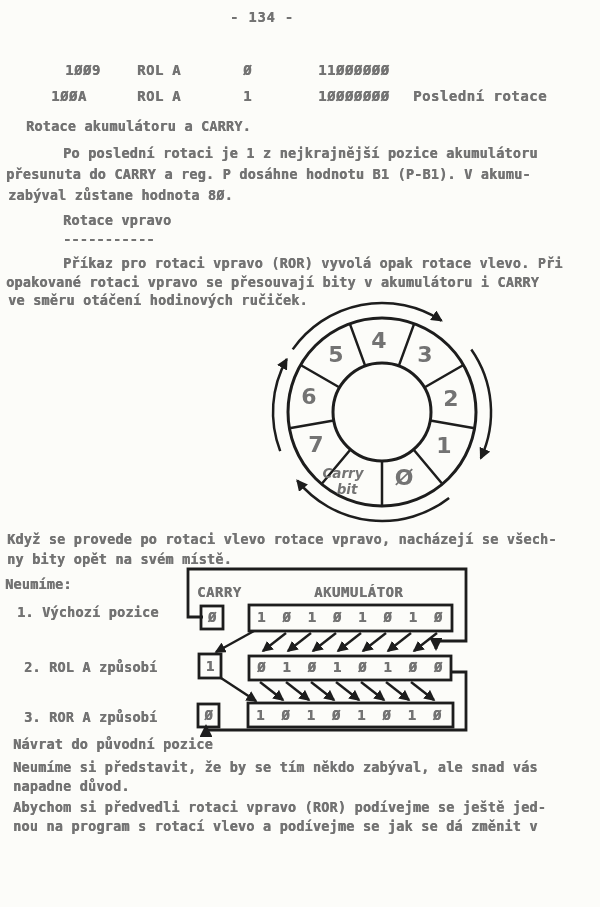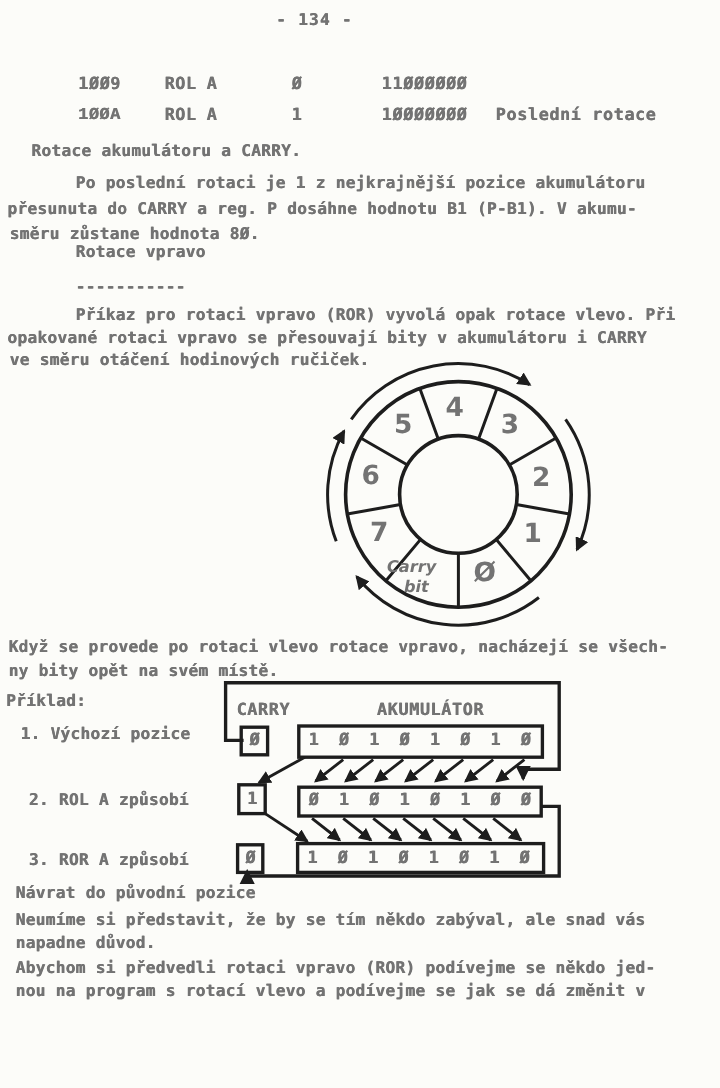--- a/index.html
+++ b/index.html
@@ -33,34 +33,34 @@
 
   <div class="tl pagenum" style="left:230px;top:9px;">- 134 -</div>
 
   <div>
     <span class="tl code" style="left:65px;top:62px;">1ØØ9</span>
     <span class="tl code" style="left:137px;top:62px;">ROL</span>
     <span class="tl code" style="left:172px;top:62px;">A</span>
     <span class="tl code" style="left:243px;top:62px;">Ø</span>
     <span class="tl code" style="left:318px;top:62px;">11ØØØØØØ</span>
 
-    <span class="tl code" style="left:65px;top:88px;font-family:Liberation Mono, monospace;">1ØØA</span>
+    <span class="tl code" style="left:51px;top:88px;">1ØØA</span>
     <span class="tl code" style="left:137px;top:88px;">ROL</span>
     <span class="tl code" style="left:172px;top:88px;">A</span>
     <span class="tl code" style="left:243px;top:88px;">1</span>
     <span class="tl code" style="left:318px;top:88px;">1ØØØØØØØ</span>
     <span class="tl code" style="left:413px;top:88px;">Poslední rotace</span>
   </div>
 
   <div class="tl" style="left:26px;top:118px;">Rotace akumulátoru a CARRY.</div>
   <div class="tl" style="left:63px;top:145px;">Po poslední rotaci je 1 z nejkrajnější pozice akumulátoru</div>
   <div class="tl" style="left:6px;top:166px;">přesunuta do CARRY a reg. P dosáhne hodnotu B1 (P-B1). V akumu-</div>
-  <div class="tl" style="left:8px;top:187px;">směru zůstane hodnota 8Ø.</div>
+  <div class="tl" style="left:8px;top:187px;">zabýval zůstane hodnota 8Ø.</div>
 
-  <div class="tl" style="left:63px;top:202px;text-align:center;">Rotace vpravo</div>
+  <div class="tl" style="left:63px;top:212px;text-align:center;">Rotace vpravo</div>
   <div class="tl" style="left:63px;top:231px;">-----------</div>
 
   <div class="tl" style="left:63px;top:255px;">Příkaz pro rotaci vpravo (ROR) vyvolá opak rotace vlevo. Při</div>
   <div class="tl" style="left:8px;top:292px;">ve směru otáčení hodinových ručiček.</div>
   <div class="tl" style="left:6px;top:274px;">opakované rotaci vpravo se přesouvají bity v akumulátoru i CARRY</div>
 
   <svg class="art" width="600" height="907" viewBox="0 0 600 907">
     <defs>
       <marker id="arr" viewBox="0 0 10 10" refX="8.5" refY="5" markerWidth="4.6" markerHeight="4.6" orient="auto">
         <path d="M0,0 L10,5 L0,10 z" fill="#1d1d1d"></path>
@@ -132,36 +132,36 @@
   <div class="wl" style="left:444px;top:446px;">1</div>
   <div class="wl" style="left:404px;top:478px;">Ø</div>
   <div class="wl" style="left:316px;top:445px;">7</div>
   <div class="wl" style="left:309px;top:397px;">6</div>
   <div class="wl" style="left:336px;top:355px;">5</div>
   <div class="wl hw" style="left:343px;top:473px;">Carry</div>
   <div class="wl hw" style="left:347px;top:489px;">bit</div>
 
   <div class="tl" style="left:7px;top:531px;">Když se provede po rotaci vlevo rotace vpravo, nacházejí se všech-</div>
   <div class="tl" style="left:7px;top:551px;text-align:right;">ny bity opět na svém místě.</div>
-  <div class="tl" style="left:5px;top:576px;">Příklad:</div>
+  <div class="tl" style="left:5px;top:576px;">Neumíme:</div>
 
   <div class="hdr" style="left:197px;top:584px;">CARRY</div>
   <div class="hdr" style="left:314px;top:584px;">AKUMULÁTOR</div>
 
   <div class="tl" style="left:17px;top:604px;">1. Výchozí pozice</div>
   <div class="tl" style="left:24px;top:659px;">2. ROL A způsobí</div>
   <div class="tl" style="left:24px;top:709px;">3. ROR A způsobí</div>
 
   <div class="cv" style="left:201px;top:609px;width:22px;">Ø</div>
   <div class="cv" style="left:199px;top:658px;width:22px;">1</div>
   <div class="cv" style="left:198px;top:707px;width:21px;">Ø</div>
 
   <div class="bits" style="left:257px;top:609px;">1 Ø 1 Ø 1 Ø 1 Ø</div>
   <div class="bits" style="left:257px;top:659px;">Ø 1 Ø 1 Ø 1 Ø Ø</div>
   <div class="bits" style="left:256px;top:707px;">1 Ø 1 Ø 1 Ø 1 Ø</div>
 
   <div class="tl" style="left:13px;top:736px;">Návrat do původní pozice</div>
   <div class="tl" style="left:13px;top:759px;">Neumíme si představit, že by se tím někdo zabýval, ale snad vás</div>
   <div class="tl" style="left:13px;top:778px;">napadne důvod.</div>
-  <div class="tl" style="left:13px;top:799px;">Abychom si předvedli rotaci vpravo (ROR) podívejme se někdo jed-</div>
+  <div class="tl" style="left:13px;top:799px;">Abychom si předvedli rotaci vpravo (ROR) podívejme se ještě jed-</div>
   <div class="tl" style="left:13px;top:818px;">nou na program s rotací vlevo a podívejme se jak se dá změnit v</div>
 
 </div>
 
 </body></html>

